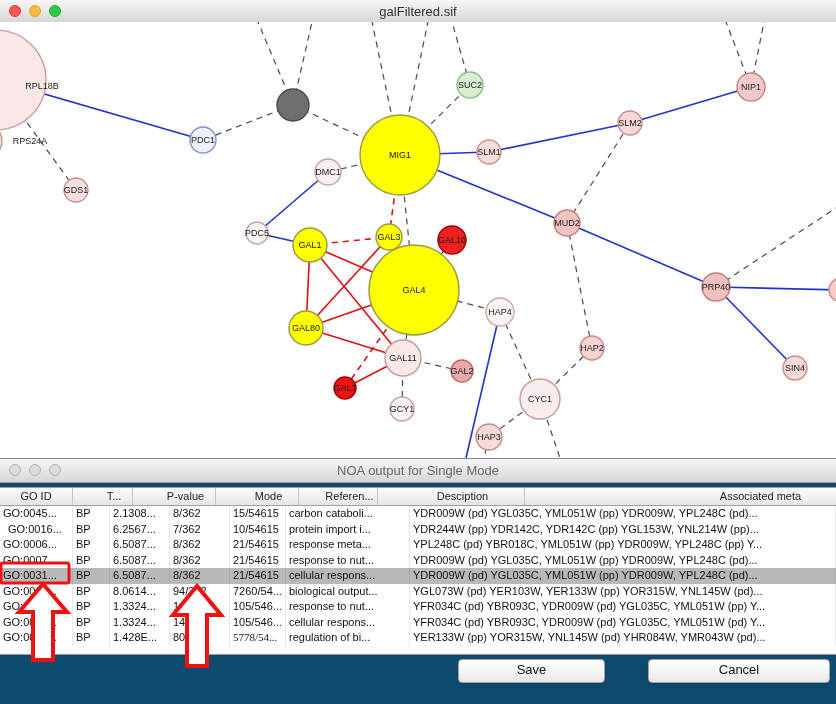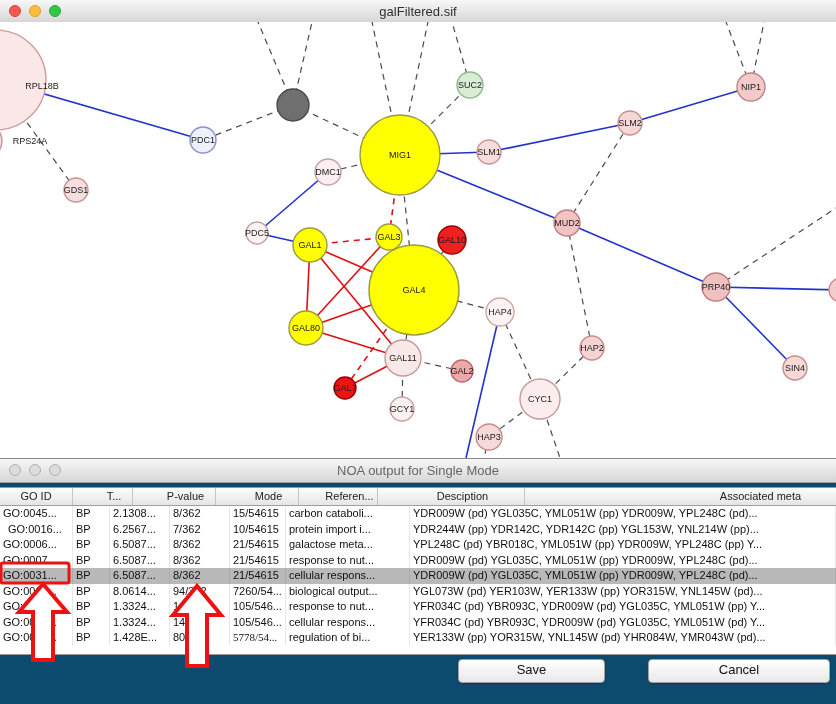--- a/index.html
+++ b/index.html
@@ -219,21 +219,21 @@
           <div class="td" style="width: 56px;">10/54615</div>
           <div class="td" style="width: 124px;">protein import i...</div>
           <div class="td" style="width: 426px;">YDR244W (pp) YDR142C, YDR142C (pp) YGL153W, YNL214W (pp)...</div>
         </div>
         <div class="tr">
           <div class="td" style="width: 73px;">GO:0006...</div>
           <div class="td" style="width: 37px;">BP</div>
           <div class="td" style="width: 60px;">6.5087...</div>
           <div class="td" style="width: 60px;">8/362</div>
           <div class="td" style="width: 56px;">21/54615</div>
-          <div class="td" style="width: 124px;">galactose meta...</div>
+          <div class="td" style="width: 124px;">response meta...</div>
           <div class="td" style="width: 426px;">YPL248C (pd) YBR018C, YML051W (pp) YDR009W, YPL248C (pp) Y...</div>
         </div>
         <div class="tr">
           <div class="td" style="width: 73px;">GO:0007...</div>
           <div class="td" style="width: 37px;">BP</div>
           <div class="td" style="width: 60px;">6.5087...</div>
           <div class="td" style="width: 60px;">8/362</div>
           <div class="td" style="width: 56px;">21/54615</div>
           <div class="td" style="width: 124px;">response to nut...</div>
           <div class="td" style="width: 426px;">YDR009W (pd) YGL035C, YML051W (pp) YDR009W, YPL248C (pd)...</div>

